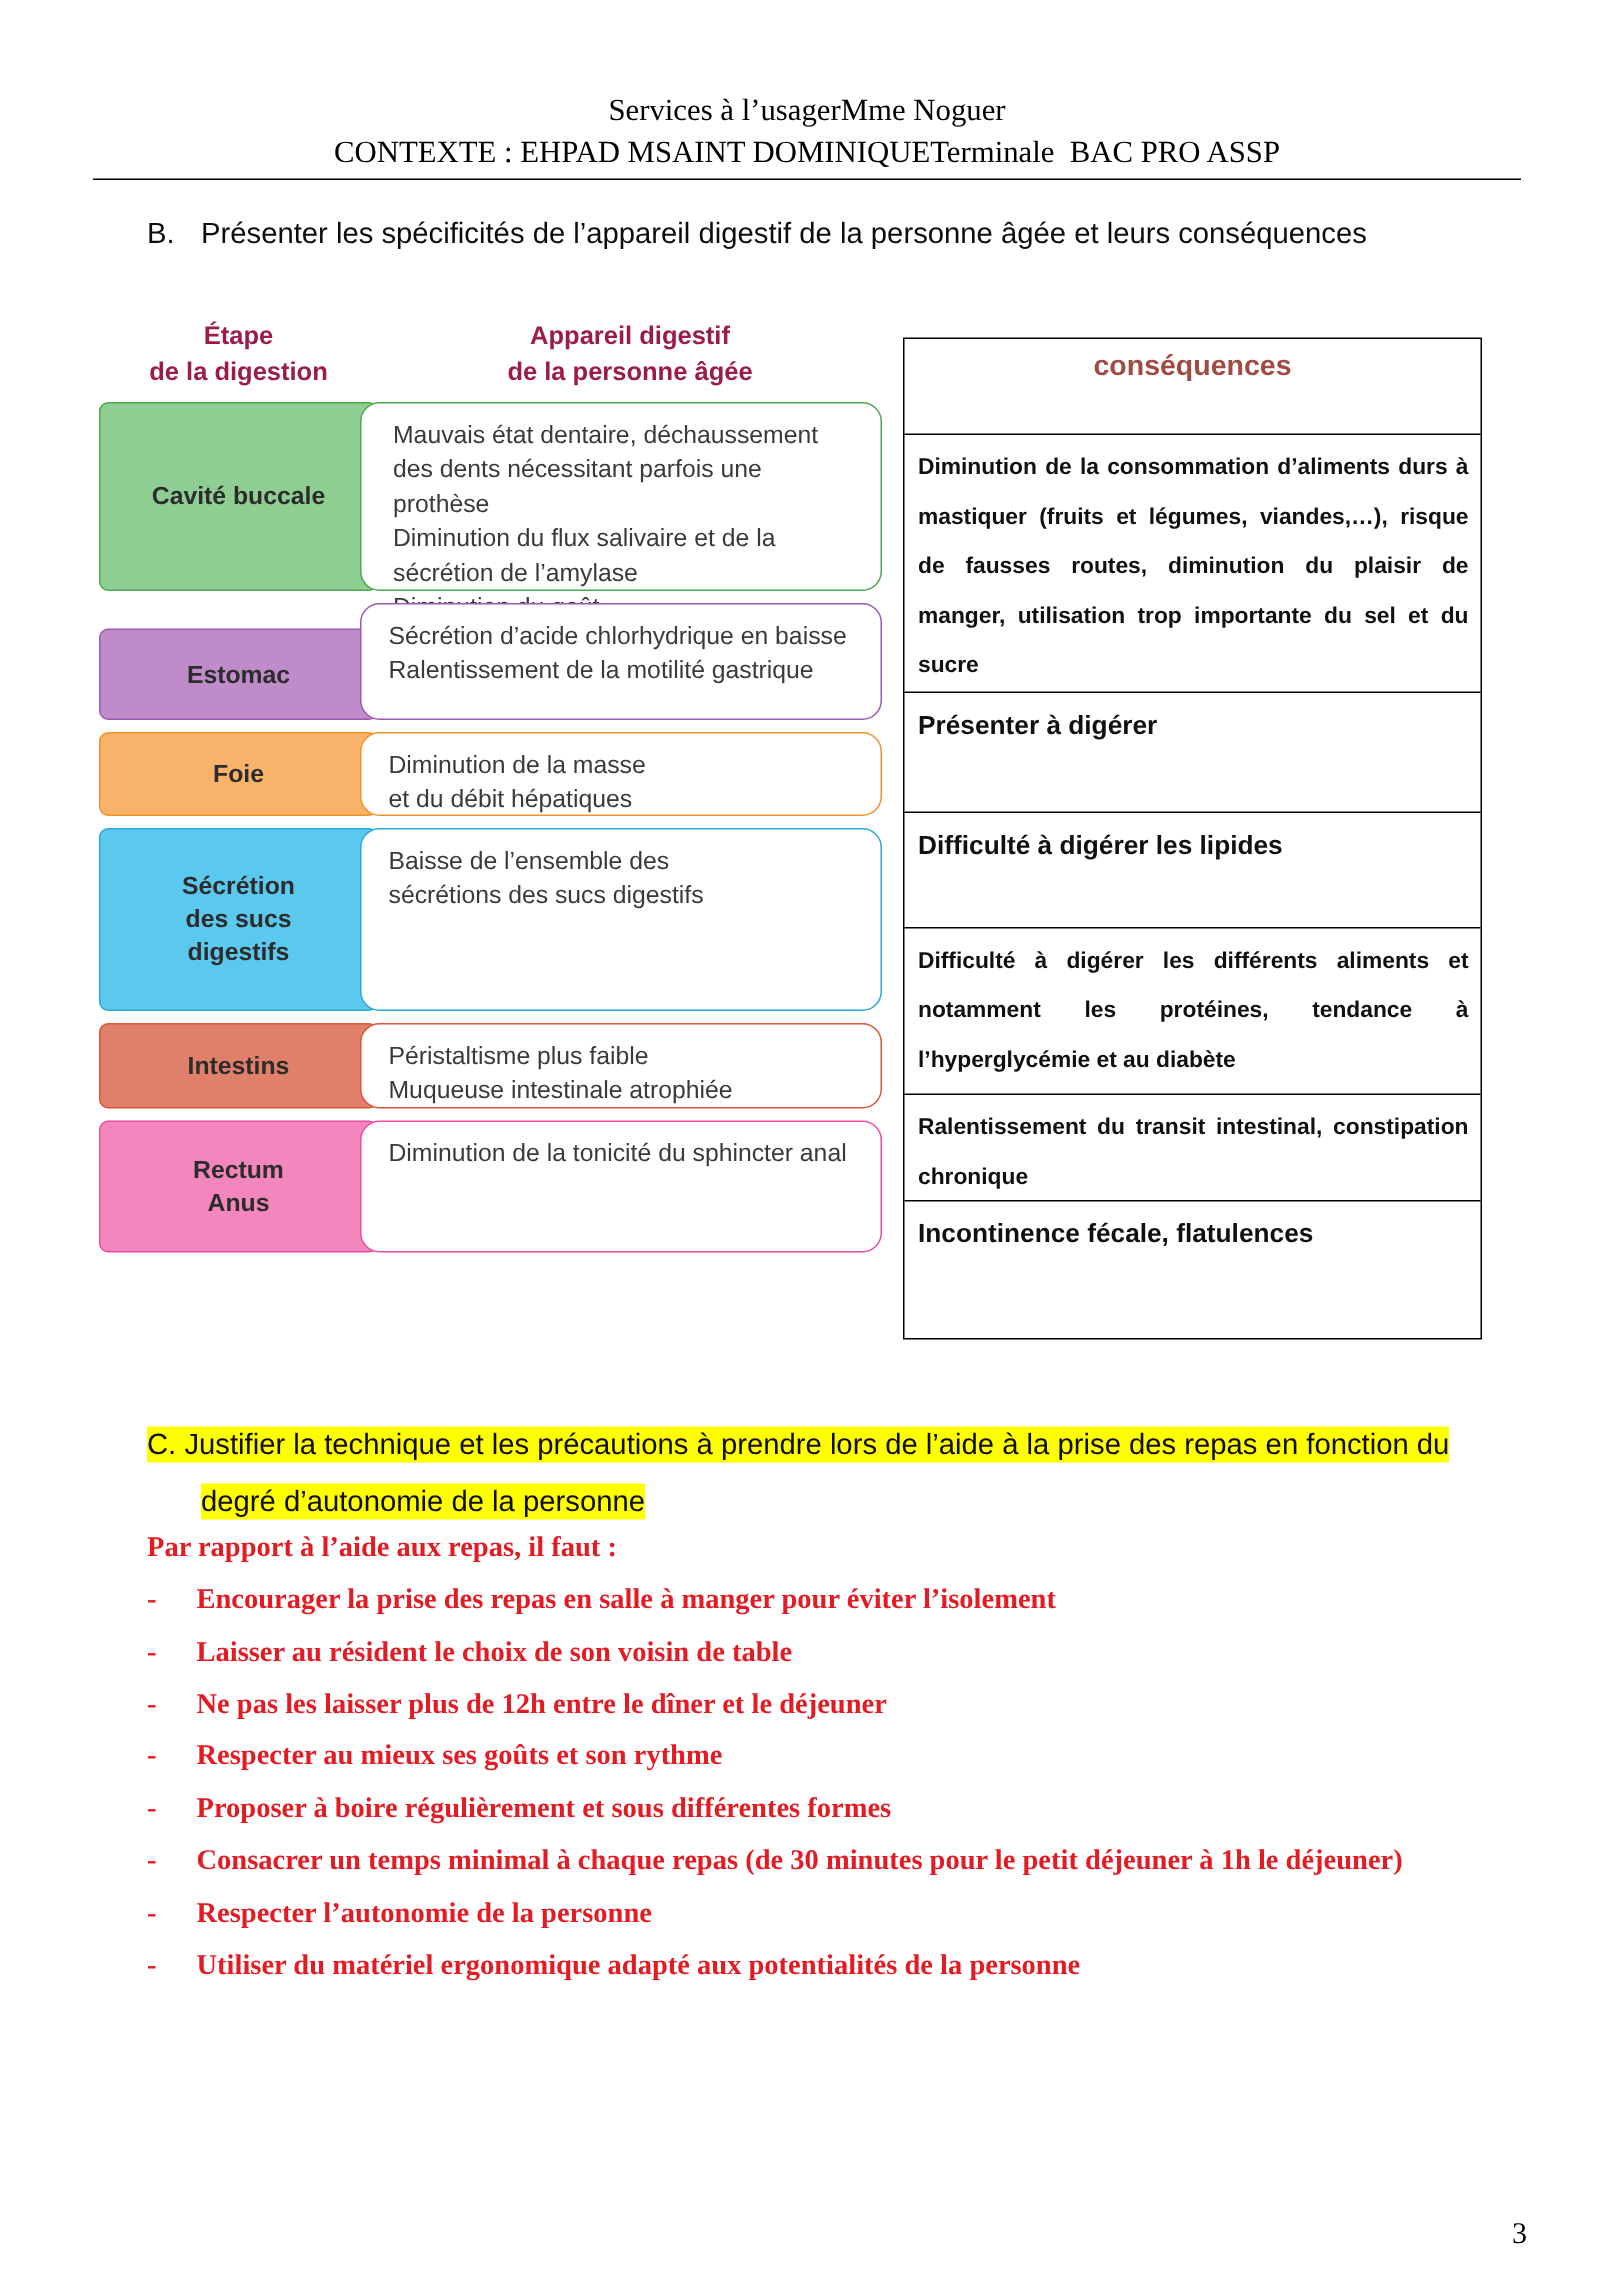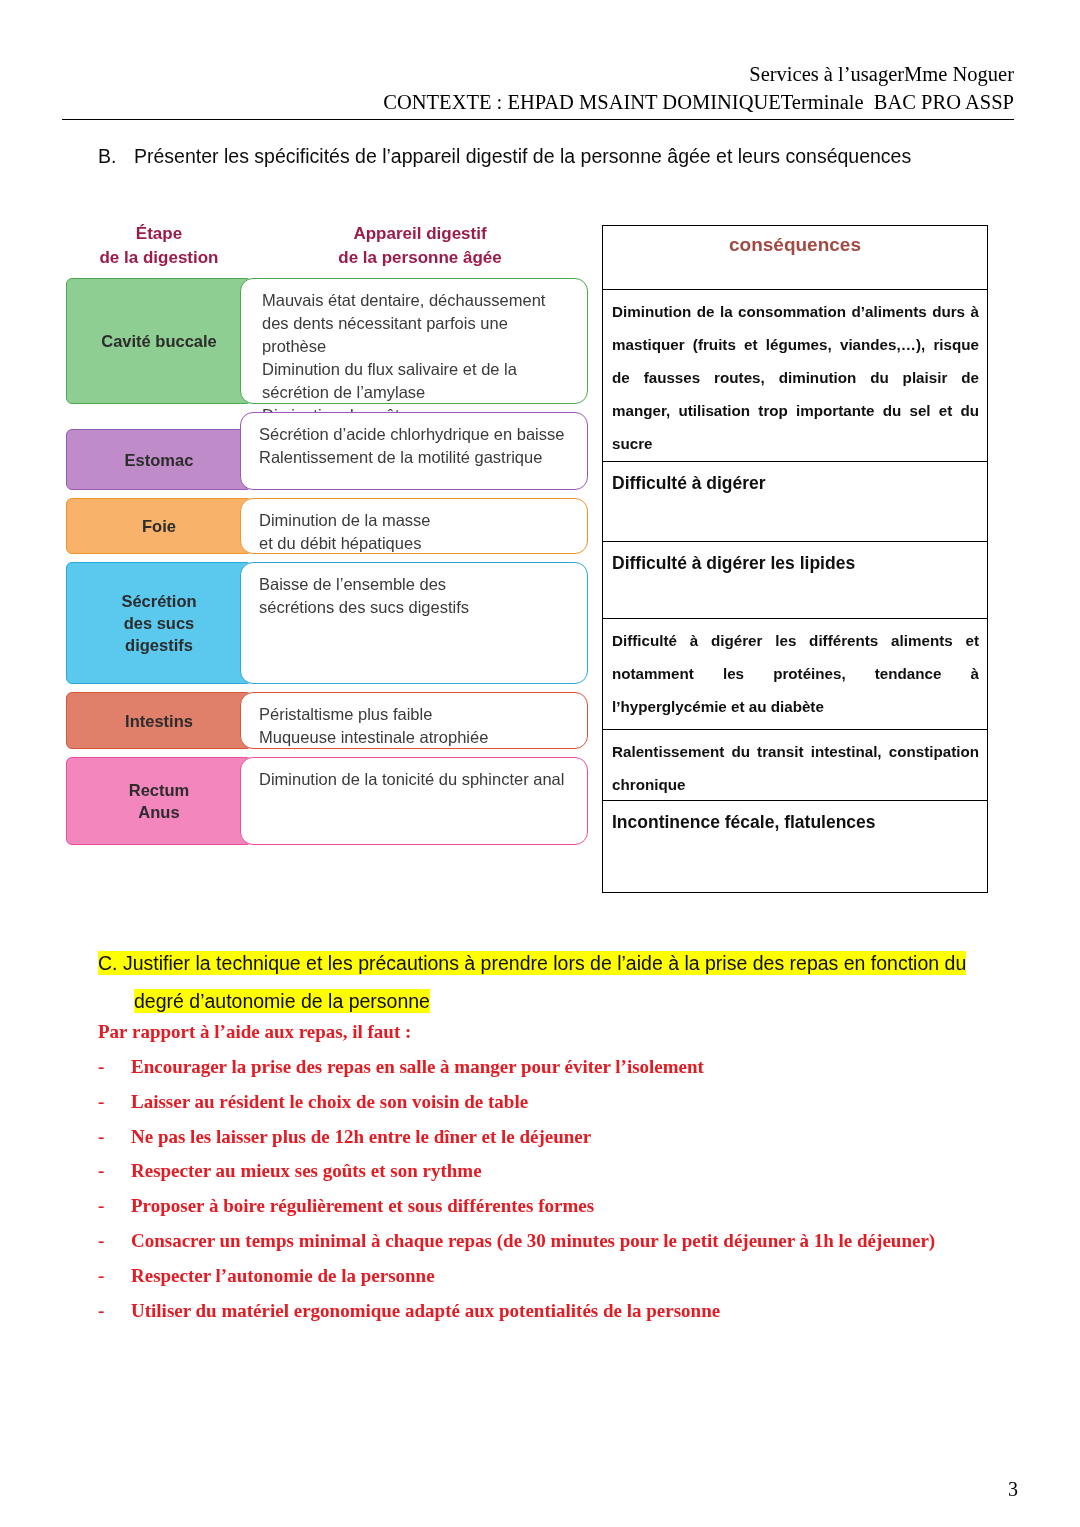--- a/index.html
+++ b/index.html
@@ -19,21 +19,21 @@
 
   
   .page-header {
     position: absolute;
     left: 62px;
     top: 60px;
     width: 952px;
   }
   .hdr-row {
     display: flex;
-    justify-content: flex-end;
+    justify-content: center;
     align-items: baseline;
     font-family: "Liberation Serif", "DejaVu Serif", serif;
     font-size: 20.5px;
     line-height: 28px;
     white-space: pre;
   }
   .hdr-rule {
     border-bottom: 1.6px solid #000;
     margin-top: 3px;
   }
@@ -72,21 +72,21 @@
     box-decoration-break: clone;
     -webkit-box-decoration-break: clone;
   }
   .section-c .cline1 { display: block; }
   .section-c .cline2 { display: block; margin-left: 36px; }
 
   
   .digest-table {
     position: absolute;
     left: 66px;
-    top: 222px;
+    top: 212px;
     width: 522px;
   }
   .dt-heads {
     display: flex;
     font-family: "Liberation Sans", "DejaVu Sans", sans-serif;
     font-weight: bold;
     font-size: 17px;
     line-height: 24px;
     color: #9B1B4B;
     text-align: center;
@@ -279,21 +279,21 @@
       </div>
     </div>
 </div>
 
 <div class="cons-table">
   <div class="cons-head">
     <span>conséquences</span>
   </div>
   <div id="cons-cells">
       <div class="cons-cell" style="height: 172px;">Diminution de la consommation d’aliments durs à mastiquer (fruits et légumes, viandes,…), risque de fausses routes, diminution du plaisir de manger, utilisation trop importante du sel et du sucre</div>
-      <div class="cons-cell big" style="height: 80px;">Difficulté à digérer</div>
+      <div class="cons-cell big" style="height: 80px;">Présenter à digérer</div>
       <div class="cons-cell big" style="height: 77px;">Difficulté à digérer les lipides</div>
       <div class="cons-cell" style="height: 111px;">Difficulté à digérer les différents aliments et notamment les protéines, tendance à l’hyperglycémie et au diabète</div>
       <div class="cons-cell" style="height: 71px;">Ralentissement du transit intestinal, constipation chronique</div>
       <div class="cons-cell big" style="height: 91px;">Incontinence fécale, flatulences</div>
     </div>
 </div>
 
 <div class="section-c">
   <span class="cline1"><span class="hl">C.   Justifier la technique et les précautions à prendre lors de l’aide à la prise des repas en fonction du</span></span>
   <span class="cline2"><span class="hl">degré d’autonomie de la personne</span></span>

